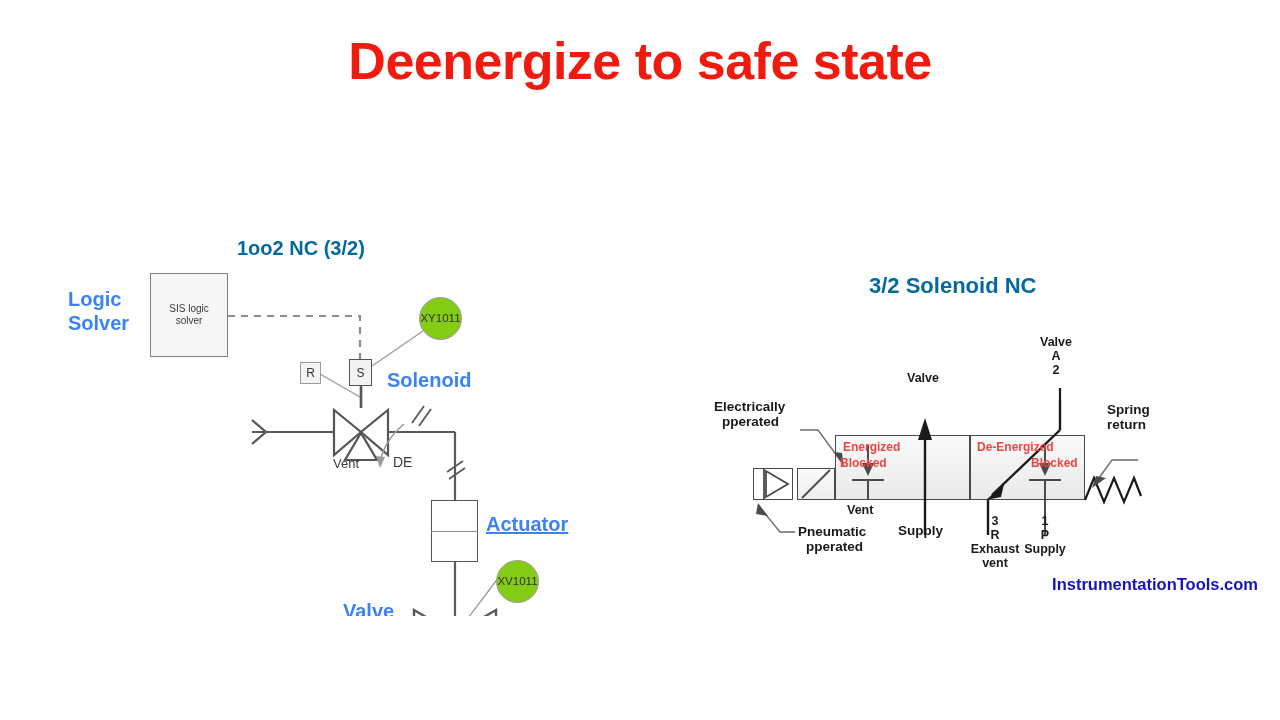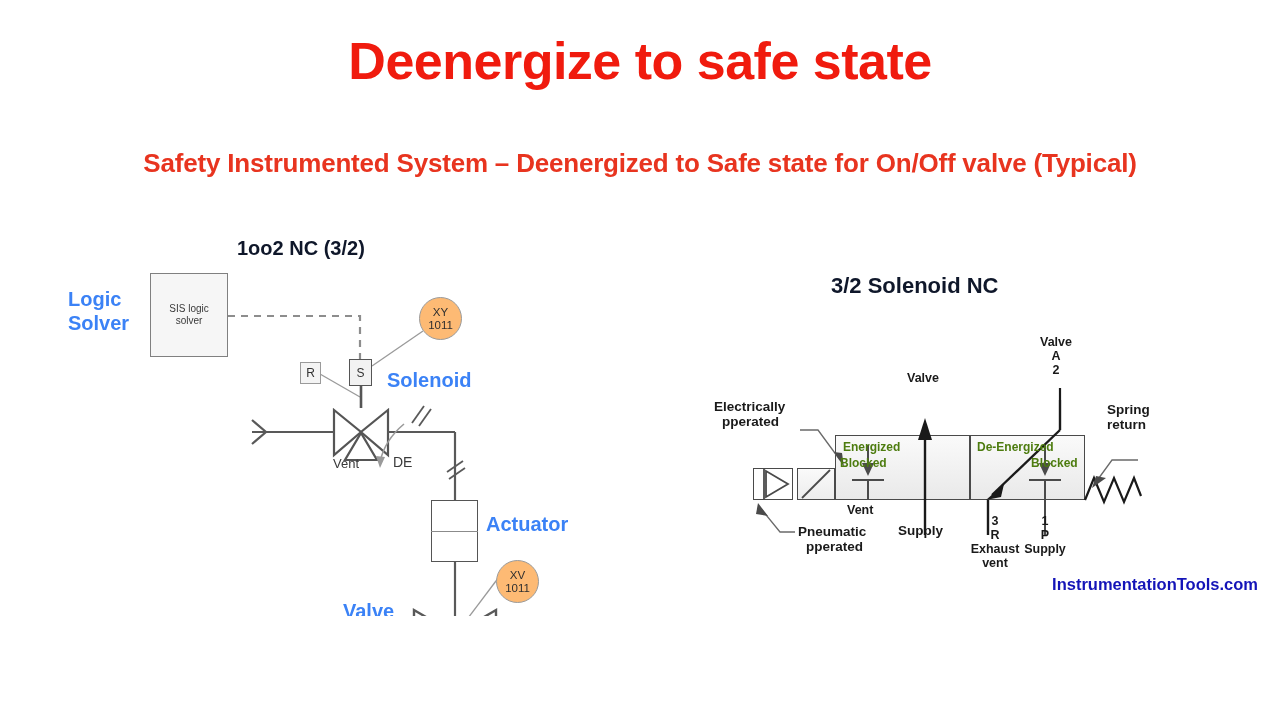--- a/index.html
+++ b/index.html
@@ -38,21 +38,21 @@
 
   
   .blue-label {
     color: #3b82f6;
     font-weight: bold;
     font-size: 20px;
     line-height: 1.18;
   }
   
   .green-label {
-    color: #0f172a;
+    color: #0369a1;
     font-weight: bold;
     font-size: 20px;
     line-height: 1.2;
   }
   #green-right { font-size: 22px; }
 
   
   #sis-box {
     left: 150px; top: 273px;
     width: 78px; height: 84px;
@@ -82,23 +82,23 @@
   #r-box { left: 300px; top: 362px; width: 21px; height: 22px; }
   #s-box {
     left: 349px; top: 359px; width: 23px; height: 27px;
     border: 1.8px solid #555; background: #f2f2f2;
   }
 
   
   .bubble {
     border: 1.4px solid #9b9b9b;
     border-radius: 50%;
-    background: #fdba74;
+    background: #84cc16;
     display: flex;
-    flex-direction: column;
+    flex-direction: row;
     align-items: center;
     justify-content: center;
     font-size: 11.5px;
     color: #2f2f2f;
     line-height: 1.12;
     box-sizing: border-box;
   }
   #bubble-xy { left: 419px; top: 297px; width: 43px; height: 43px; }
   #bubble-xv { left: 496px; top: 560px; width: 43px; height: 43px; }
 
@@ -116,21 +116,21 @@
 
   
   .diag-text { font-size: 13px; color: #3a3a3a; font-weight: normal; }
   #vent-text { left: 333px; top: 456px; }
   #de-text   { left: 393px; top: 454px; font-size: 14px; }
 
   
   .rt { color: #1a1a1a; font-weight: bold; }
   .rt-sm { font-size: 12.5px; }
   .rt-md { font-size: 13.5px; }
-  .rt-box-lbl { font-size: 12px; font-weight: bold; color: #4d7c0f; }
+  .rt-box-lbl { font-size: 12px; font-weight: bold; color: #ef4444; }
 
   
   #rbody-left, #rbody-right {
     border: 1.8px solid #4a4a4a;
     background: linear-gradient(180deg,#fafafa 0%, #e9e9e9 100%);
     box-sizing: border-box;
   }
   #rbody-left  { left: 835px;  top: 435px; width: 135px; height: 65px; }
   #rbody-right { left: 970px;  top: 435px; width: 115px; height: 65px; }
 
@@ -156,21 +156,20 @@
   }
 
   svg { overflow: visible; }
 </style>
 </head>
 <body>
 
 <div id="page">
 
   <div class="abs" id="main-title">Deenergize to safe state</div>
-  <div class="abs" id="sub-title">Safety Instrumented System – Deenergized to Safe state for On/Off valve (Typical)</div>
 
   <div class="abs green-label" style="left:237px; top:236px;">
     <div>1oo2 NC (3/2)</div>
   </div>
 
   <div class="abs blue-label" style="left:68px; top:288px;">
     <div>Logic</div>
     <div>Solver</div>
   </div>
 
@@ -246,26 +245,26 @@
   <div class="abs bubble" id="bubble-xv">
     <div>XV</div>
     <div>1011</div>
   </div>
 
   <div class="abs diag-text" id="vent-text">Vent</div>
   <div class="abs diag-text" id="de-text">DE</div>
 
   <div class="abs" id="actuator-box"></div>
   <div class="abs" id="actuator-divider"></div>
-  <div class="abs blue-label" style="left:486px; top:513px;">Actuator</div>
+  <div class="abs blue-label" style="left:486px; top:513px;text-decoration:underline;">Actuator</div>
 
   <div class="abs blue-label" style="left:343px; top:600px;">Valve</div>
   <div class="abs blue-label" style="left:432px; top:651px;">FC</div>
 
-  <div class="abs green-label" id="green-right" style="left:831px; top:273px;">3/2 Solenoid NC</div>
+  <div class="abs green-label" id="green-right" style="left:869px; top:273px;">3/2 Solenoid NC</div>
 
   <div class="abs" id="rbody-left"></div>
   <div class="abs" id="rbody-right"></div>
   <div class="abs" id="pneu-box"></div>
   <div class="abs" id="sol-box"></div>
 
   <svg class="abs" style="left:700px; top:300px;" width="520" height="340">
 
     <g stroke="#4a4a4a" stroke-width="1.8" fill="none">
       <line x1="64" y1="168" x2="64" y2="200"></line>

